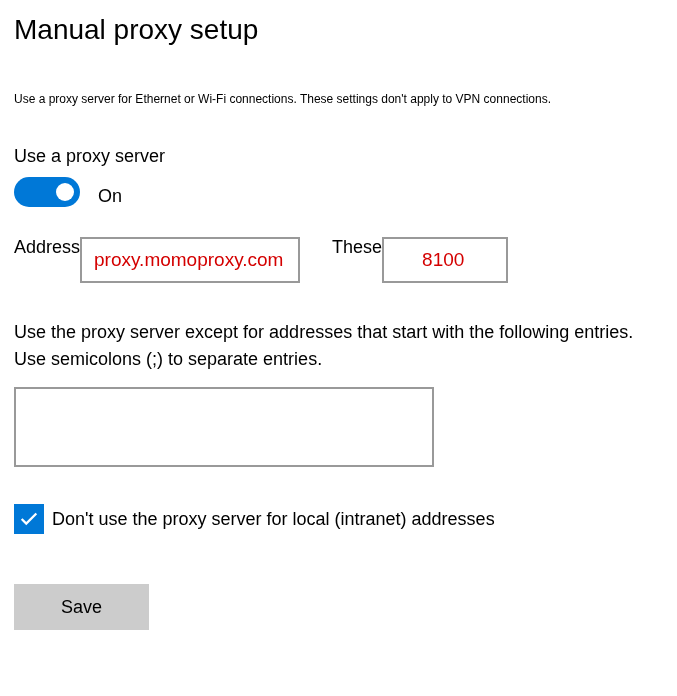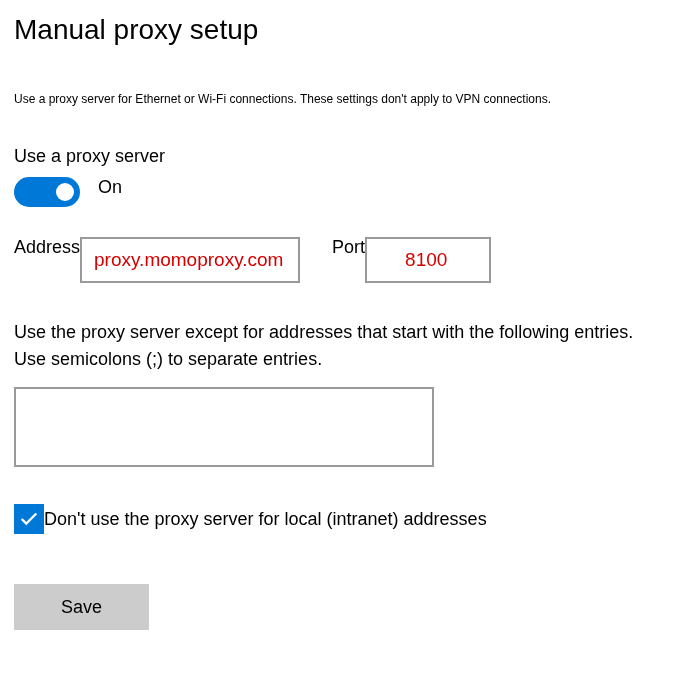--- a/index.html
+++ b/index.html
@@ -25,21 +25,21 @@
       line-height: 1.5;
       margin-bottom: 38px;
       max-width: 640px;
     }
     .field-label {
       font-size: 18px;
       margin-bottom: 10px;
     }
     .toggle-row {
       display: flex;
-      align-items: flex-start;
+      align-items: flex-end;
       gap: 18px;
       margin-bottom: 30px;
     }
     .toggle {
       position: relative;
       width: 66px;
       height: 30px;
       background: #0078d7;
       border-radius: 15px;
       cursor: pointer;
@@ -98,21 +98,21 @@
       padding: 8px 10px;
       font-family: inherit;
       font-size: 15px;
       resize: none;
       outline: none;
       margin-bottom: 34px;
     }
     .checkbox-row {
       display: flex;
       align-items: center;
-      gap: 0;
+      gap: 8px;
       margin-bottom: 40px;
     }
     .checkbox {
       width: 30px;
       height: 30px;
       background: #0078d7;
       display: flex;
       align-items: center;
       justify-content: center;
       cursor: pointer;
@@ -154,21 +154,21 @@
   </div>
   <span class="toggle-state">On</span>
 </div>
 
 <div class="inputs-row">
   <div class="input-group">
     <label class="input-label">Address</label>
     <input type="text" class="text-input address-input" value="proxy.momoproxy.com" style="">
   </div>
   <div class="input-group">
-    <label class="input-label">Port</label>
+    <label class="input-label">These</label>
     <input type="text" class="text-input port-input" value="8100" style="">
   </div>
 </div>
 
 <p class="exceptions-label">Use the proxy server except for addresses that start with the following entries. Use semicolons (;) to separate entries.</p>
 
 <textarea class="exceptions-input" value="" style=""></textarea>
 
 <div class="checkbox-row">
   <div class="checkbox">

